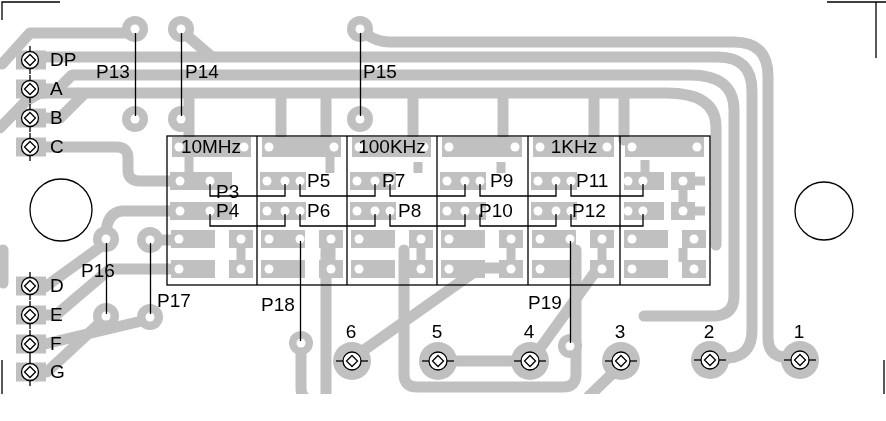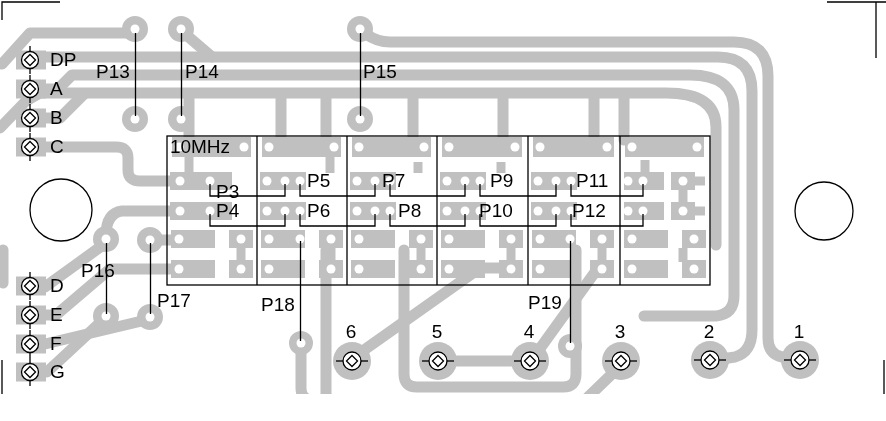--- a/index.html
+++ b/index.html
@@ -327,21 +327,23 @@
   <div class="lbl" style="left:50px;top:362px">G</div>
 
   <div class="lbl" style="left:96px;top:62px">P13</div>
   <div class="lbl" style="left:185px;top:62px">P14</div>
   <div class="lbl" style="left:363px;top:62px">P15</div>
   <div class="lbl" style="left:81px;top:261px">P16</div>
   <div class="lbl" style="left:157px;top:291px">P17</div>
   <div class="lbl" style="left:261px;top:295px">P18</div>
   <div class="lbl" style="left:528px;top:293px">P19</div>
 
-  <div class="lbl ctr" style="left:155px;top:137px;width:90px">10MHz</div>
+  <div class="lbl ctr" style="left:166px;top:137px;width:90px">10MHz</div>
+  <div class="lbl ctr" style="left:347px;top:137px;width:90px">100KHz</div>
+  <div class="lbl ctr" style="left:528px;top:137px;width:92px">1KHz</div>
 
   <div class="lbl" style="left:216px;top:182px">P3</div>
   <div class="lbl" style="left:216px;top:201px">P4</div>
   <div class="lbl" style="left:307px;top:171px">P5</div>
   <div class="lbl" style="left:307px;top:201px">P6</div>
   <div class="lbl" style="left:382px;top:171px">P7</div>
   <div class="lbl" style="left:398px;top:201px">P8</div>
   <div class="lbl" style="left:490px;top:171px">P9</div>
   <div class="lbl" style="left:479px;top:201px">P10</div>
   <div class="lbl" style="left:576px;top:171px">P11</div>

